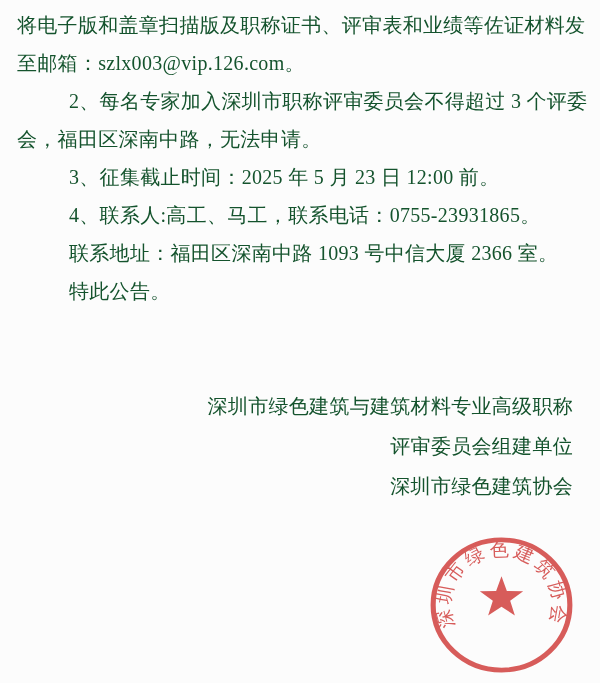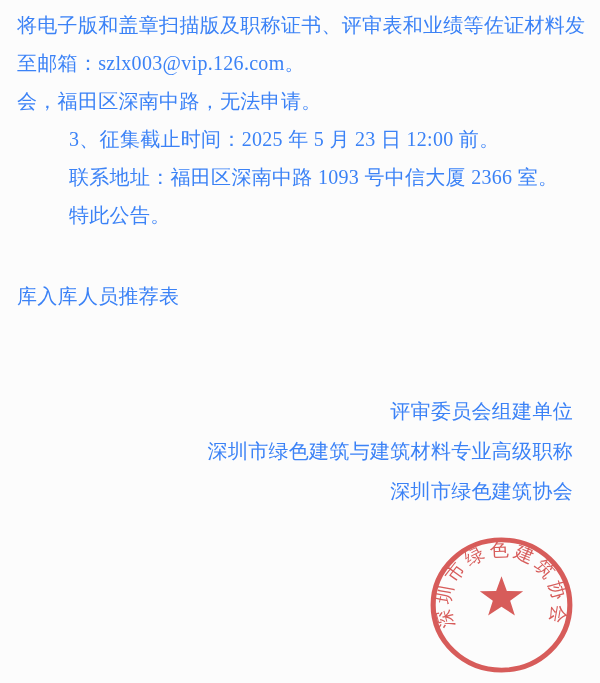--- a/index.html
+++ b/index.html
@@ -20,21 +20,21 @@
     position: absolute;
     left: 17px;
     right: 17px;
     top: 6px;
   }
   .line {
     font-size: 20px;
     line-height: 38px;
     letter-spacing: 0.3px;
     white-space: pre;
-    color: #3b82f6;
+    color: #14532d;
   }
   .indent {
     padding-left: 52px;
   }
   .attachment-block {
     margin-top: 43px;
   }
   .signature-block {
     margin-top: 76px;
     text-align: right;
@@ -55,32 +55,33 @@
   }
 </style>
 </head>
 <body>
 
 <div class="page">
 
   <div class="text-block">
     <div class="line">将电子版和盖章扫描版及职称证书、评审表和业绩等佐证材料发</div>
     <div class="line">至邮箱：szlx003@vip.126.com。</div>
+    <div class="line indent">2、每名专家加入深圳市职称评审委员会不得超过 3 个评委</div>
     <div class="line">会，福田区深南中路，无法申请。</div>
     <div class="line indent">3、征集截止时间：2025 年 5 月 23 日 12:00 前。</div>
+    <div class="line indent">4、联系人:高工、马工，联系电话：0755-23931865。</div>
     <div class="line indent">联系地址：福田区深南中路 1093 号中信大厦 2366 室。</div>
     <div class="line indent">特此公告。</div>
 
     <div class="attachment-block">
-      <div class="line">库入库人员推荐表</div>
     </div>
 
     <div class="signature-block">
+      <div class="line">深圳市绿色建筑与建筑材料专业高级职称</div>
       <div class="line">评审委员会组建单位</div>
-      <div class="line">深圳市绿色建筑与建筑材料专业高级职称</div>
       <div class="line">深圳市绿色建筑协会</div>
     </div>
   </div>
 
   <svg class="seal" viewBox="0 0 200 200" preserveAspectRatio="none" aria-hidden="true">
     <circle cx="100" cy="100" r="93" fill="none" stroke="#d4403e" stroke-width="7"></circle>
     <path id="sealArc" d="M 36.6 129.6 A 70 70 0 1 1 163.4 129.6" fill="none"></path>
     <text font-size="26" font-family="Liberation Serif, DejaVu Serif, serif" fill="#d4403e">
       <textPath href="#sealArc" startOffset="0" textLength="275" lengthAdjust="spacing">深圳市绿色建筑协会</textPath>
     </text>

